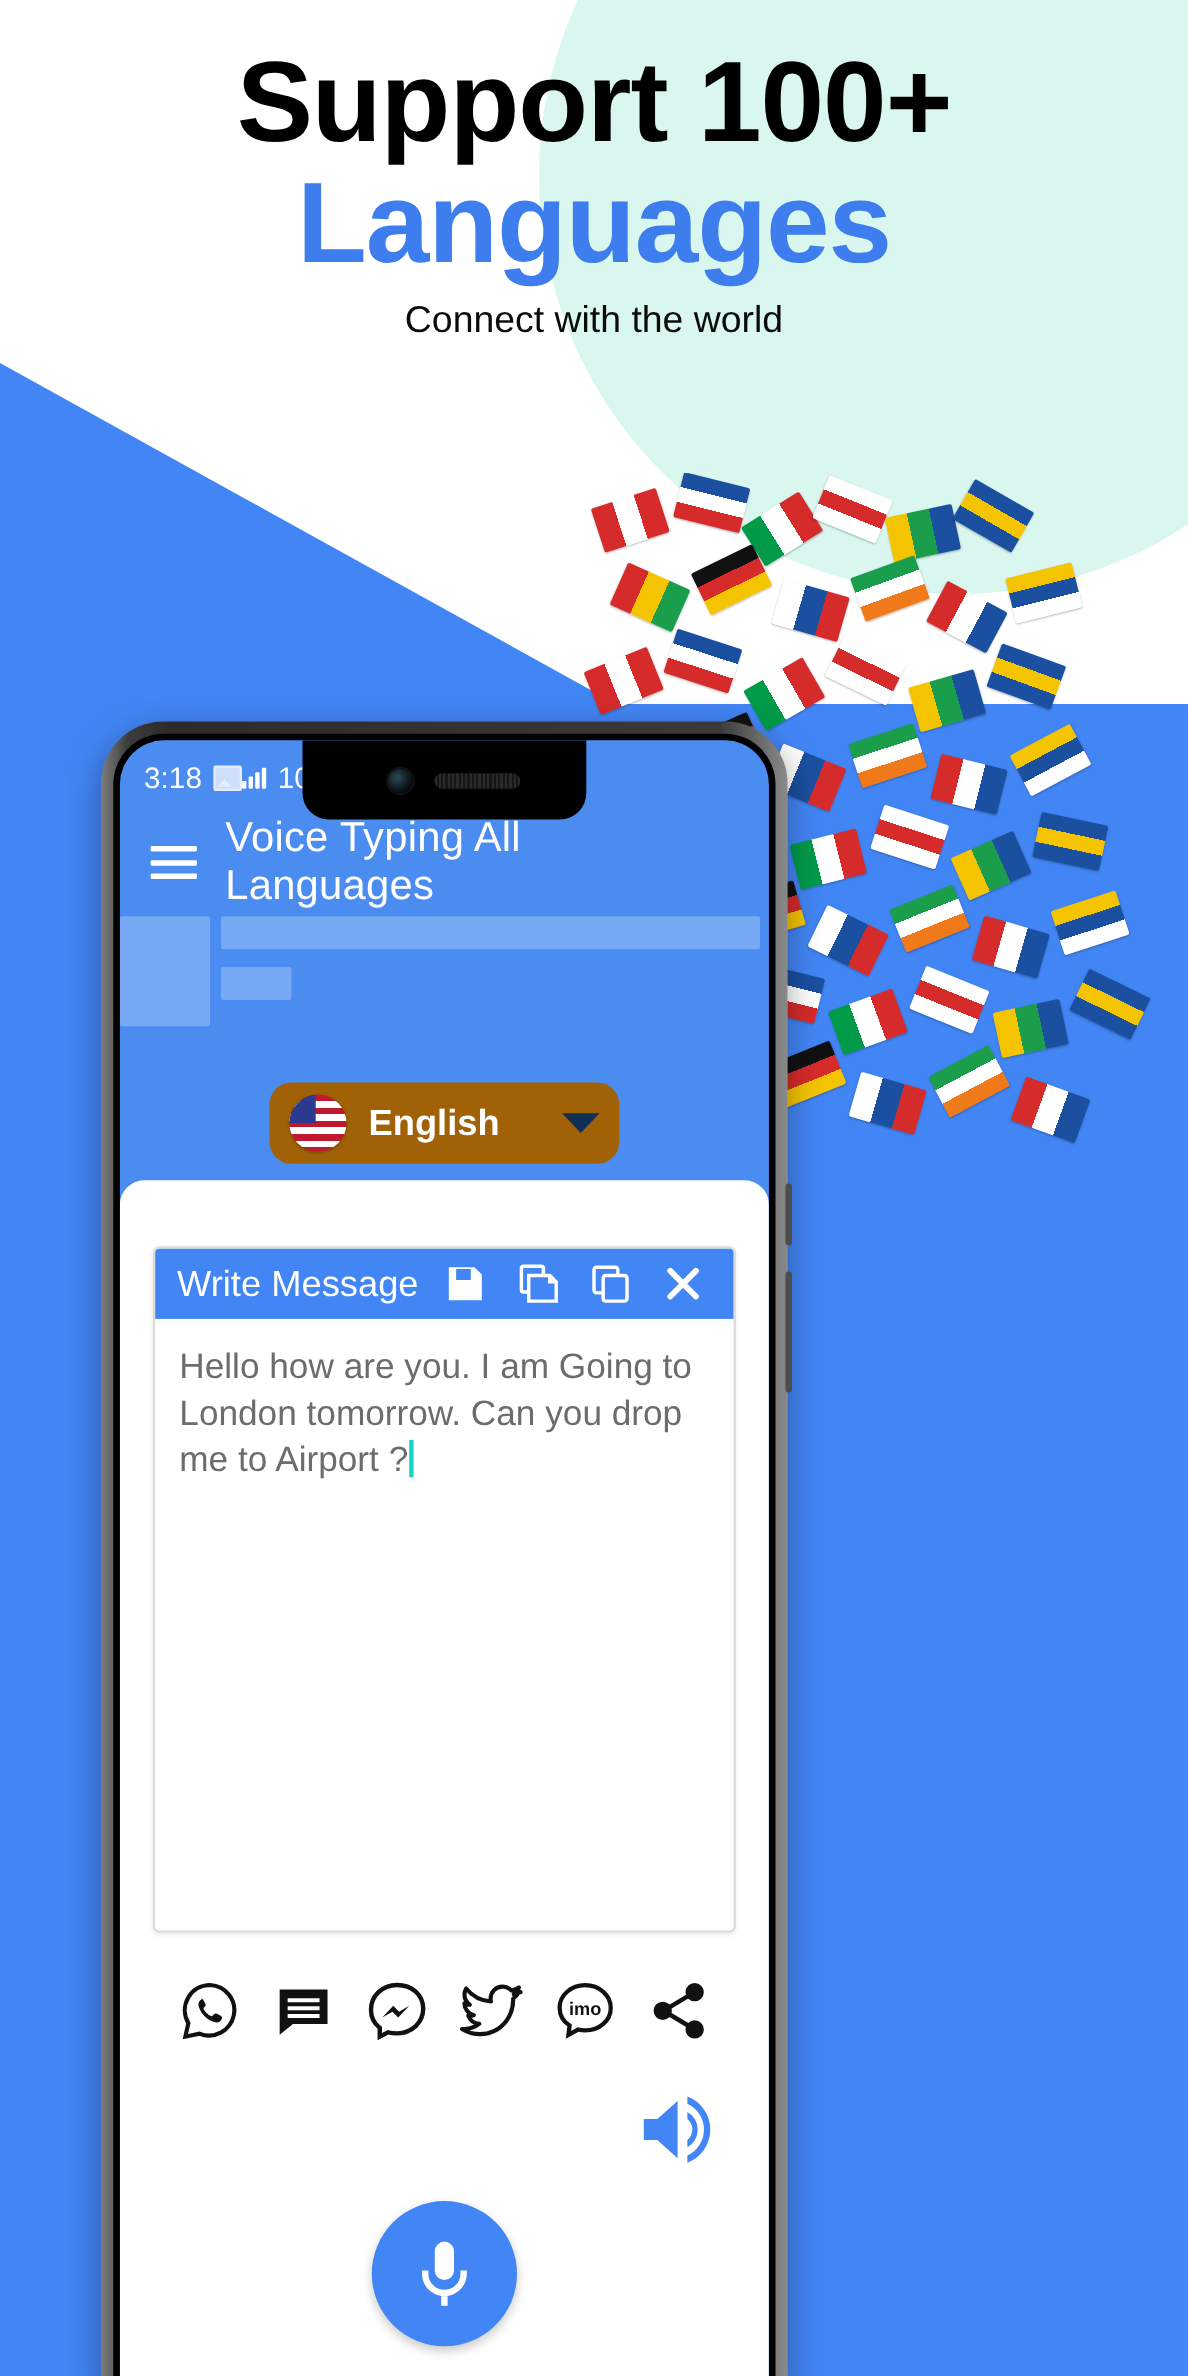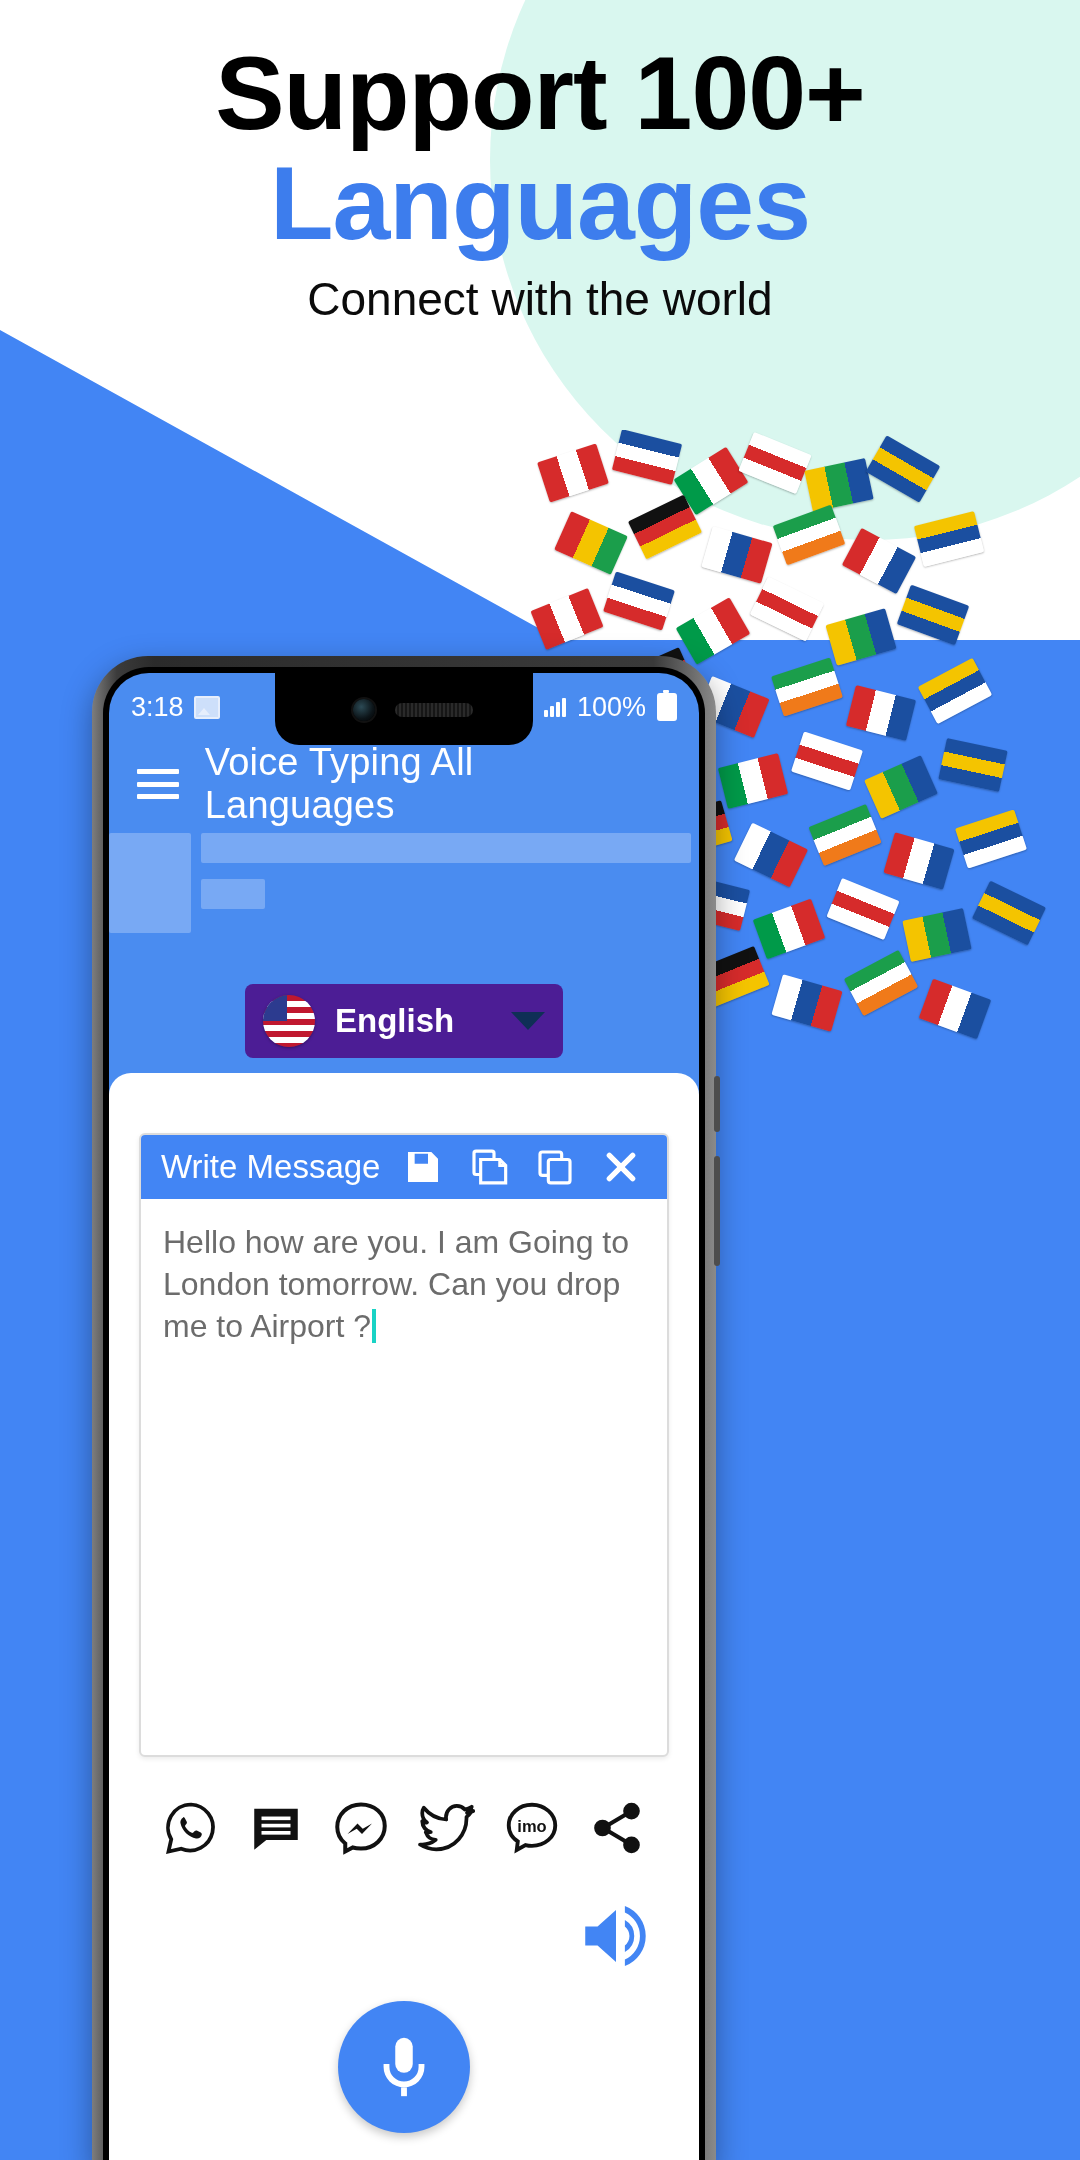--- a/index.html
+++ b/index.html
@@ -33,21 +33,21 @@
     font-size:104px;line-height:1.02;font-weight:bold;color:#000000;
     letter-spacing:-1px;
   }
   #promo-title-2{
     position:absolute;left:0;right:0;top:150px;text-align:center;
     font-size:104px;line-height:1.02;font-weight:bold;color:#3d7ded;
     letter-spacing:-1px;
   }
   #promo-sub{
     position:absolute;left:0;right:0;top:272px;text-align:center;
-    font-size:46px;color:#0b0b0b;font-weight:normal;
+    font-size:34px;color:#0b0b0b;font-weight:normal;
   }
 
   
   #phone{
     position:absolute;left:92px;top:656px;width:624px;height:1510px;
     background:linear-gradient(90deg,#7d7d7d 0%,#3b3b3b 4%,#2b2b2b 10%,#3a3a3a 90%,#8a8a8a 100%);
     border-radius:56px 56px 0 0;
     padding:11px 11px 0 11px;box-sizing:border-box;
     box-shadow:0 10px 30px rgba(0,0,0,.35);
   }
@@ -67,21 +67,21 @@
   }
   #notch-cam{position:absolute;left:78px;top:26px;width:22px;height:22px;border-radius:50%;
     background:radial-gradient(circle at 38% 36%,#2c4a55 0%,#0c1418 60%,#000 100%);
     box-shadow:0 0 0 2px #111;}
   #notch-speaker{position:absolute;left:120px;top:30px;width:78px;height:14px;border-radius:7px;
     background:repeating-linear-gradient(90deg,#2a2a2a 0 2px,#161616 2px 4px);}
 
   
   #statusbar{
     position:absolute;left:0;right:0;top:0;height:68px;z-index:5;
-    display:flex;align-items:center;justify-content:space-between;
+    display:flex;align-items:center;
     padding:0 22px;box-sizing:border-box;color:#ffffff;font-size:27px;
   }
   #status-left{display:flex;align-items:center;gap:10px;}
   #status-right{display:flex;align-items:center;gap:11px;}
   .sb-img-icon{width:22px;height:19px;border:2px solid #e6eefc;border-radius:2px;
     background:#cddffa;position:relative;}
   .sb-img-icon::after{content:"";position:absolute;left:2px;bottom:2px;width:0;height:0;
     border-left:6px solid transparent;border-right:6px solid transparent;border-bottom:7px solid #e6eefc;}
   .sb-signal{display:inline-flex;align-items:flex-end;gap:2px;height:20px;}
   .sb-signal i{display:block;width:4px;background:#fff;border-radius:1px;}
@@ -103,21 +103,21 @@
   .sk{position:absolute;background:rgba(255,255,255,.26);border-radius:2px;}
 
   
   #lang-row{
     position:absolute;left:0;right:0;top:300px;height:96px;z-index:3;
     display:flex;align-items:center;justify-content:center;gap:18px;padding:0 20px;box-sizing:border-box;
   }
   #lang-label{color:#ffffff;font-size:30px;}
   #lang-select{
     display:flex;align-items:center;gap:20px;
-    background:#4c1d95;border-radius:8px;height:74px;padding:0 18px;min-width:318px;
+    background:#a16207;border-radius:20px;height:74px;padding:0 18px;min-width:318px;
     box-sizing:border-box;cursor:pointer;
   }
   #flag-us{width:52px;height:52px;border-radius:50%;overflow:hidden;position:relative;flex:0 0 auto;
     box-shadow:0 1px 3px rgba(0,0,0,.35);
     background:repeating-linear-gradient(180deg,#c0182f 0 6px,#ffffff 6px 12px);}
   #flag-us::after{content:"";position:absolute;left:0;top:0;width:24px;height:26px;background:#2c3b8f;}
   #lang-value{color:#fff;font-size:33px;font-weight:bold;flex:1;}
   #lang-caret{width:0;height:0;border-left:17px solid transparent;border-right:17px solid transparent;
     border-top:18px solid #0f2f56;}
 

